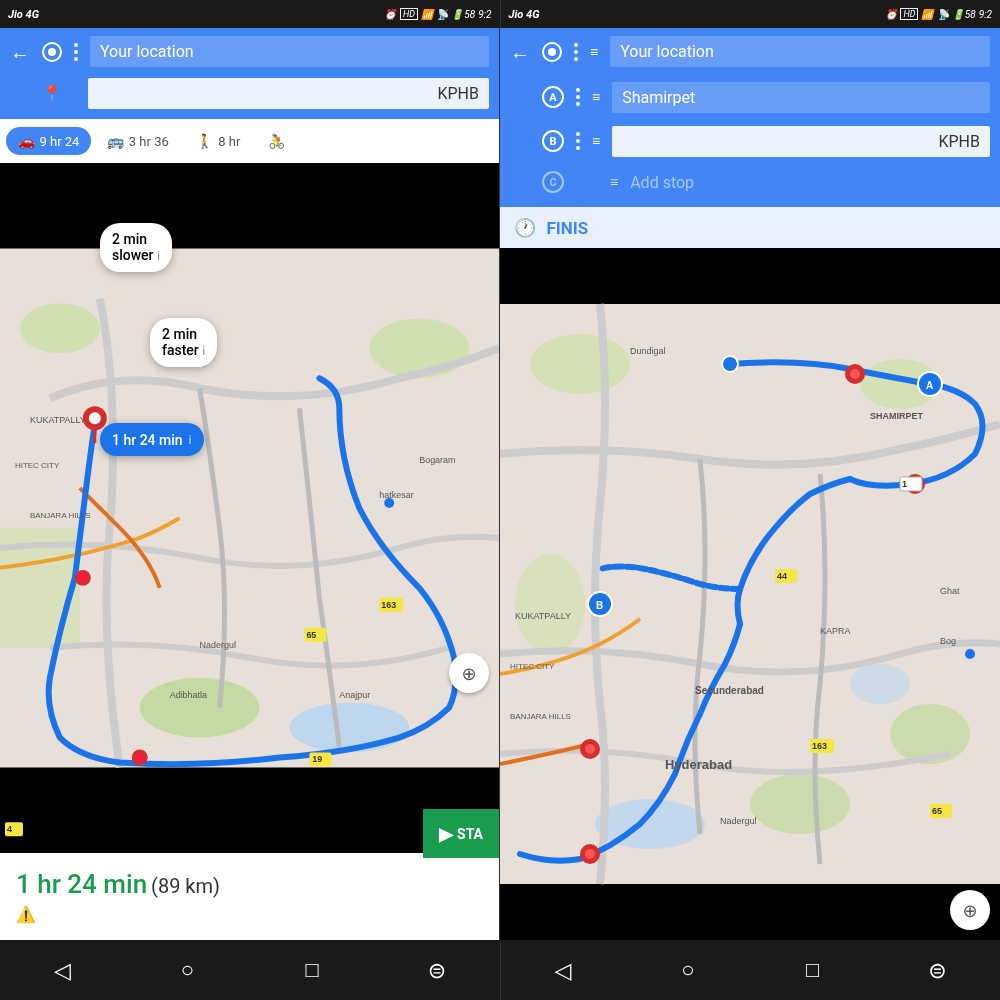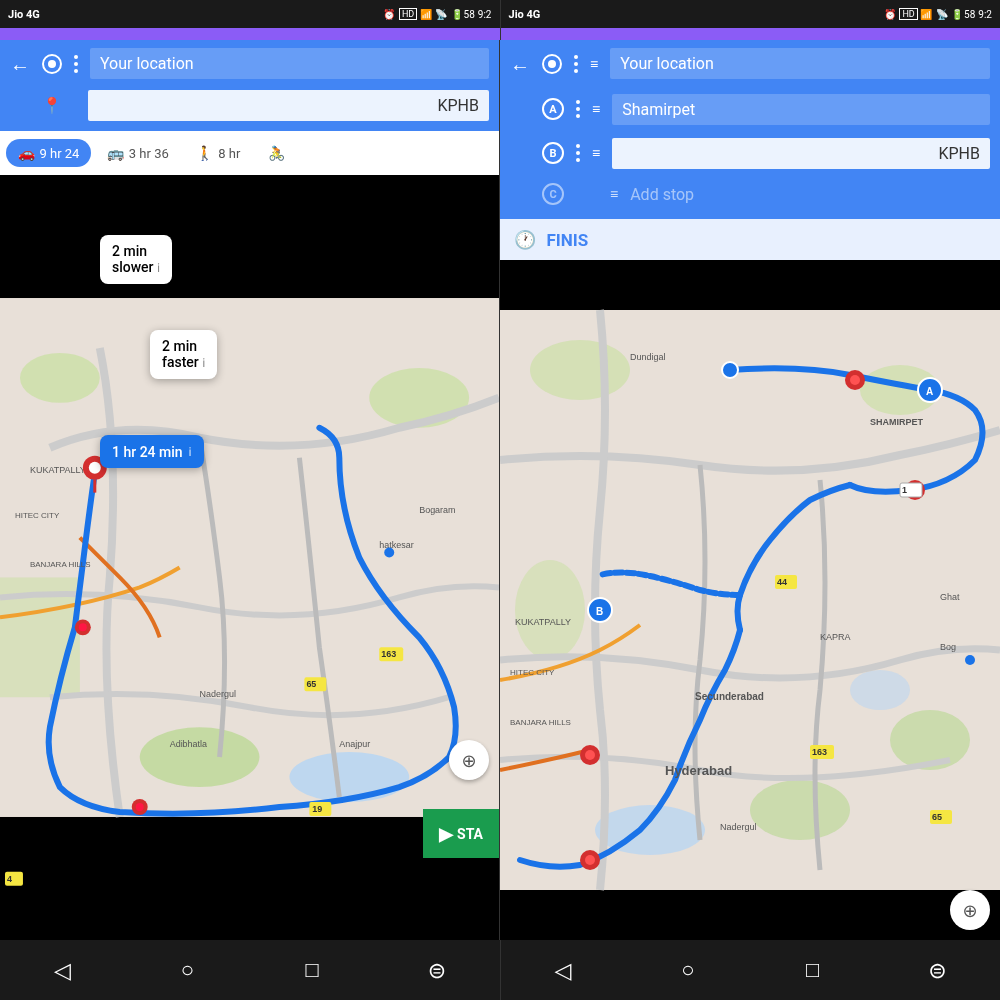--- a/index.html
+++ b/index.html
@@ -9,22 +9,23 @@
       overflow: hidden;
       font-family: 'Roboto', Arial, sans-serif;
       background: #000;
       display: flex;
       flex-direction: column;
     }
 
     
     .status-bar {
       display: flex;
-      height: 40px;
-      background: #8b5cf6;
+      height: 28px;
+      background: #be185d;
+      font-style: italic;
     }
     .status-bar-half {
       width: 500px;
       height: 28px;
       background: #1a1a1a;
       display: flex;
       align-items: center;
       justify-content: space-between;
       padding: 0 8px;
     }
@@ -189,21 +190,21 @@
     
     .map-svg {
       width: 100%;
       height: 100%;
     }
 
     
     .map-tooltip {
       position: absolute;
       background: white;
-      border-radius: 8px;
+      border-radius: 20px;
       padding: 8px 12px;
       font-size: 14px;
       font-weight: 500;
       box-shadow: 0 2px 8px rgba(0,0,0,0.3);
       white-space: nowrap;
     }
     .tooltip-slower {
       top: 60px;
       left: 100px;
     }
@@ -491,20 +492,27 @@
         <span>1 hr 24 min</span>
         <span style="font-size:12px;opacity:0.8;">ℹ</span>
       </div>
 
       
       <div class="compass-btn">
         <span style="font-size:18px;color:#555;">⊕</span>
       </div>
     </div>
 
+    <div class="bottom-panel">
+      <span class="trip-time">1 hr 24 min</span>
+      <span class="trip-dist">(89 km)</span>
+      <div class="warning-row">
+        <span class="warning-icon">⚠️</span>
+      </div>
+    </div>
 
     <div style="position:absolute;bottom:82px;right:0;background:#1a9c4e;color:white;padding:14px 16px;font-size:14px;font-weight:bold;cursor:pointer;display:flex;align-items:center;gap:4px;z-index:20;">
       <span style="font-size:18px;">▶</span>
       <span>STA</span>
     </div>
   </div>
 
   <div class="screen">
 
     <div class="header header-right">

